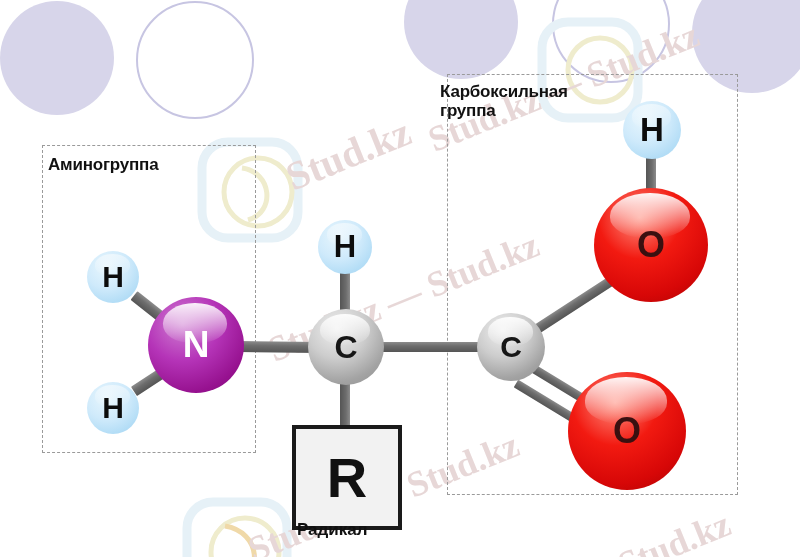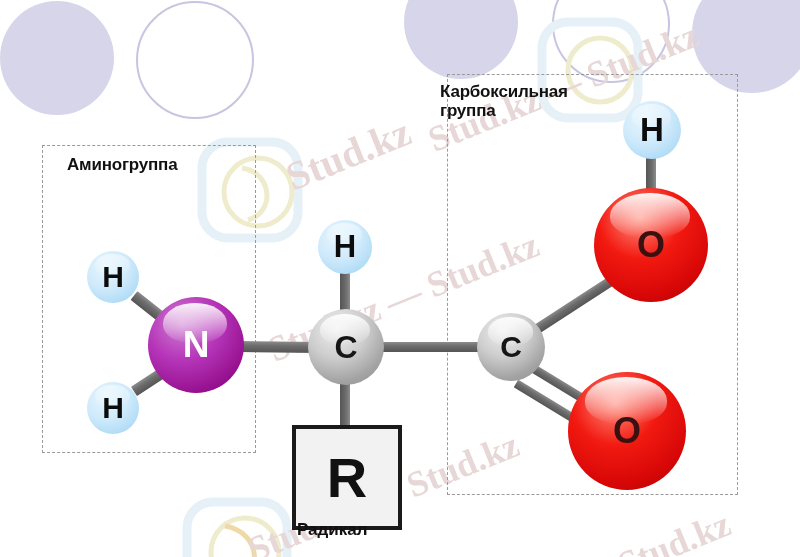--- a/index.html
+++ b/index.html
@@ -170,21 +170,21 @@
   <div id="watermark-layer">
       <div class="wm" style="left: 288px; top: 155px; font-size: 40px; transform: rotate(-22deg);">Stud.kz</div>
       <div class="wm" style="left: 430px; top: 120px; font-size: 36px; transform: rotate(-22deg);">Stud.kz — Stud.kz</div>
       <div class="wm" style="left: 270px; top: 330px; font-size: 36px; transform: rotate(-22deg);">Stud.kz — Stud.kz</div>
       <div class="wm" style="left: 250px; top: 530px; font-size: 36px; transform: rotate(-22deg);">Stud.kz — Stud.kz</div>
       <div class="wm" style="left: 620px; top: 545px; font-size: 36px; transform: rotate(-22deg);">Stud.kz</div>
     </div>
 
   <div id="groups-layer">
       <div class="group-box" style="left: 42px; top: 145px; width: 214px; height: 308px;"></div>
-      <div class="group-label" style="left: 67px; top: 155px; text-align: center;">Аминогруппа</div>
+      <div class="group-label" style="left: 48px; top: 155px; text-align: center;">Аминогруппа</div>
       <div class="group-box" style="left: 447px; top: 74px; width: 291px; height: 421px;"></div>
       <div class="group-label" style="left: 440px; top: 82px;">Карбоксильная
 группа</div>
     </div>
 
   <div id="bonds-layer">
       <div class="bond" style="left: 134px; top: 289.5px; width: 48.4149px; height: 11px; transform: rotate(38.2902deg);"></div>
       <div class="bond" style="left: 134px; top: 385.5px; width: 45.4863px; height: 11px; transform: rotate(-33.3407deg);"></div>
       <div class="bond" style="left: 238px; top: 340.5px; width: 82.0061px; height: 11px; transform: rotate(0.698694deg);"></div>
       <div class="bond" style="left: 345px; top: 263px; width: 54px; height: 10px; transform: rotate(90deg);"></div>

